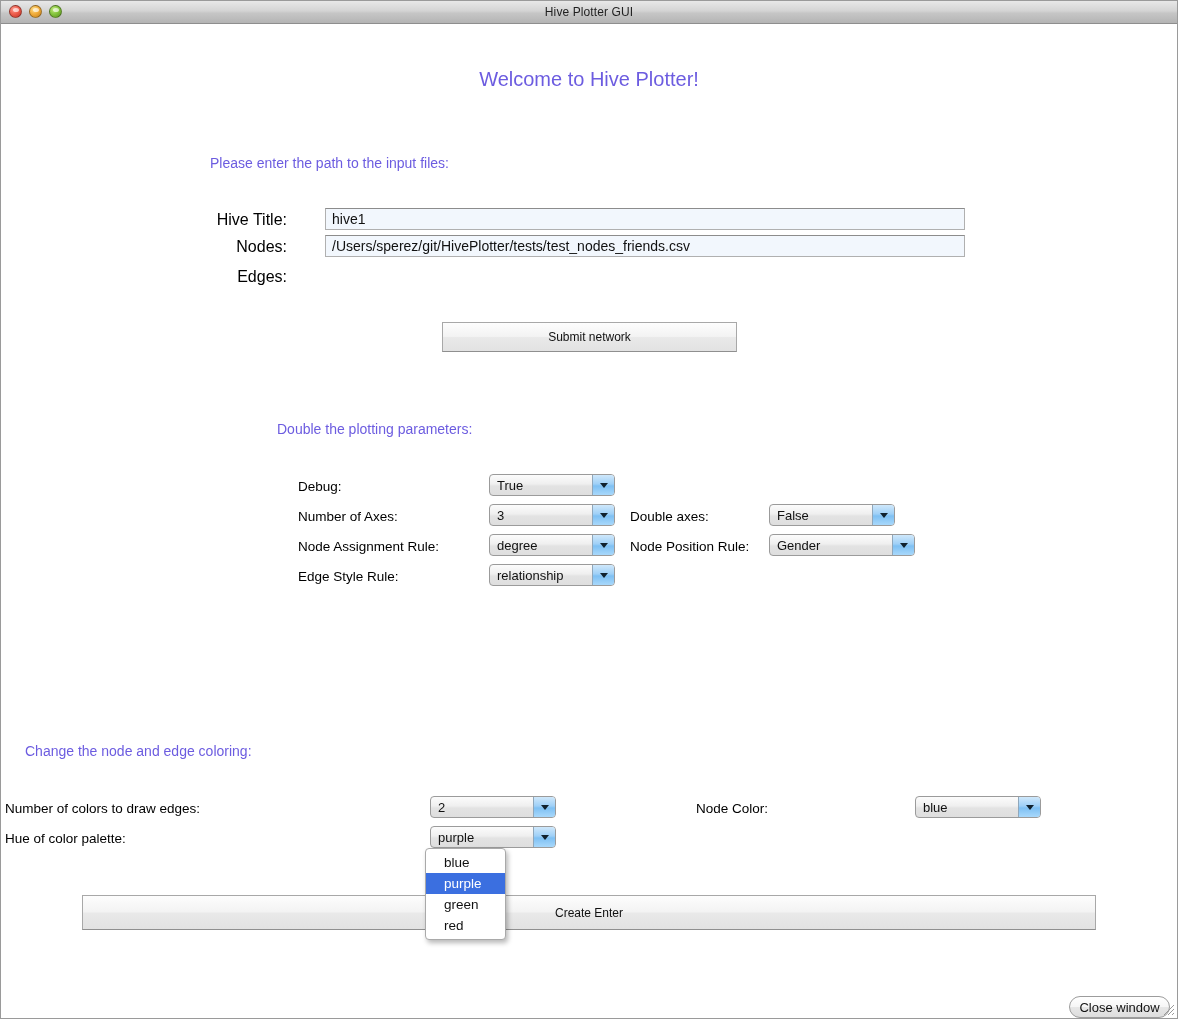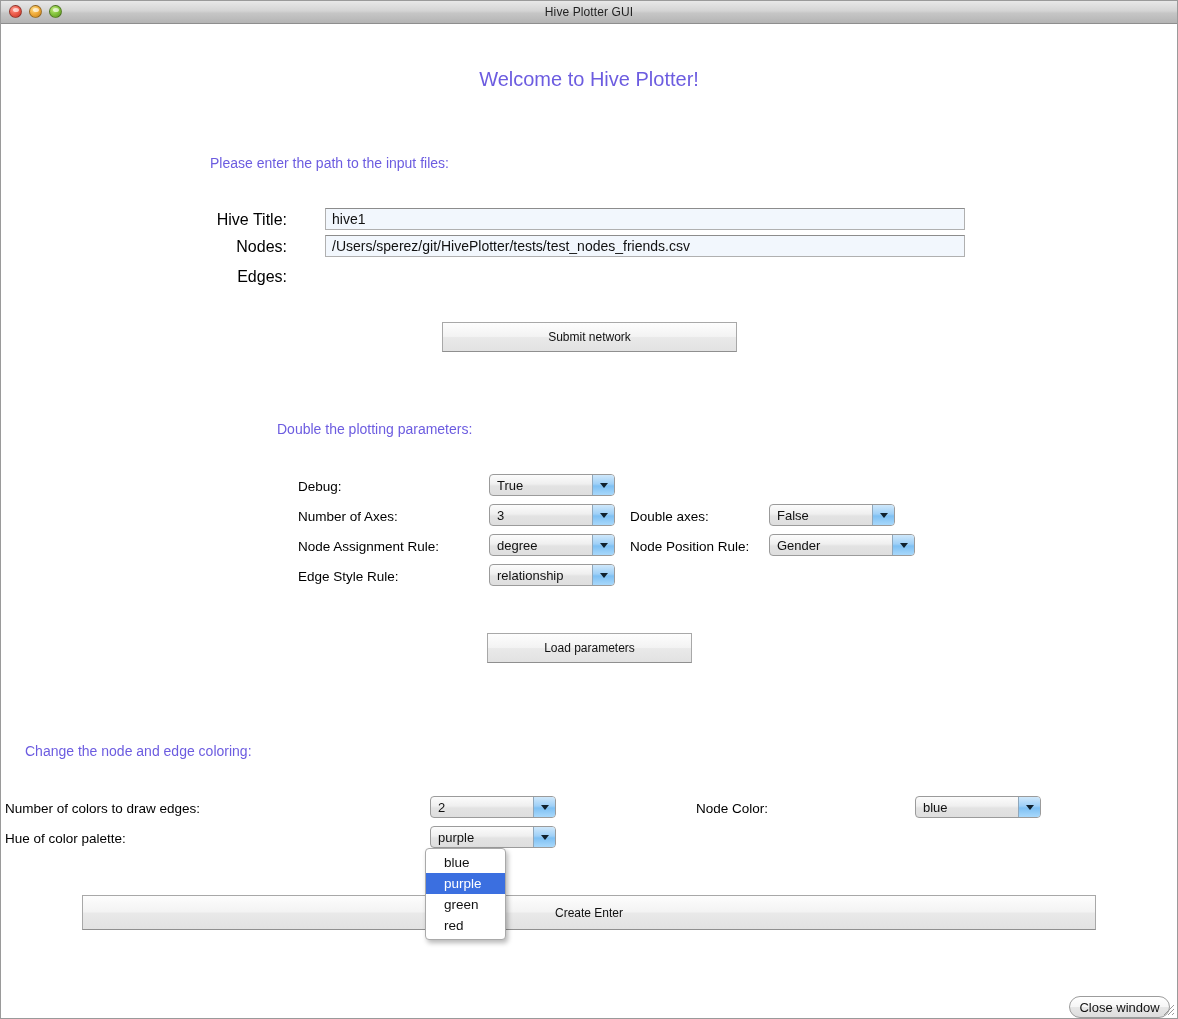--- a/index.html
+++ b/index.html
@@ -293,21 +293,20 @@
     </div>
 
     <div class="param-label" style="left:629px; top:515px;">Node Position Rule:</div>
     <div class="dropdown" style="left:768px; top:510px; width:146px;">
       <span class="val">Gender</span>
       <span class="arrowbox">
           <span class="tri"></span>
         </span>
     </div>
 
-    <div class="btn" style="left:486px; top:609px; width:205px; height:30px;">Load parameters</div>
 
     <div class="section-head" style="left:24px; top:719px;">Change the node and edge coloring:</div>
 
     <div class="param-label" style="left:4px; top:777px;">Number of colors to draw edges:</div>
     <div class="dropdown" style="left:429px; top:772px; width:126px;">
       <span class="val">2</span>
       <span class="arrowbox">
           <span class="tri"></span>
         </span>
     </div>

